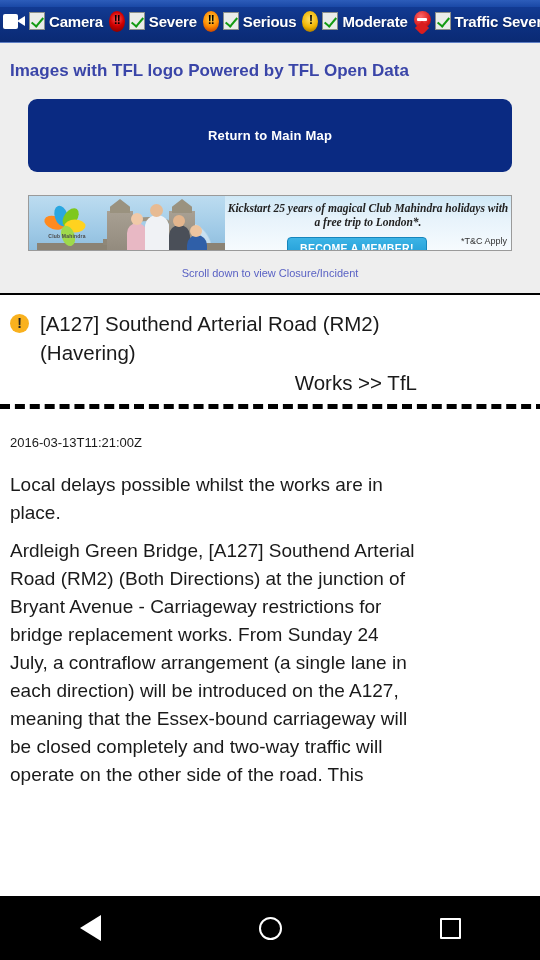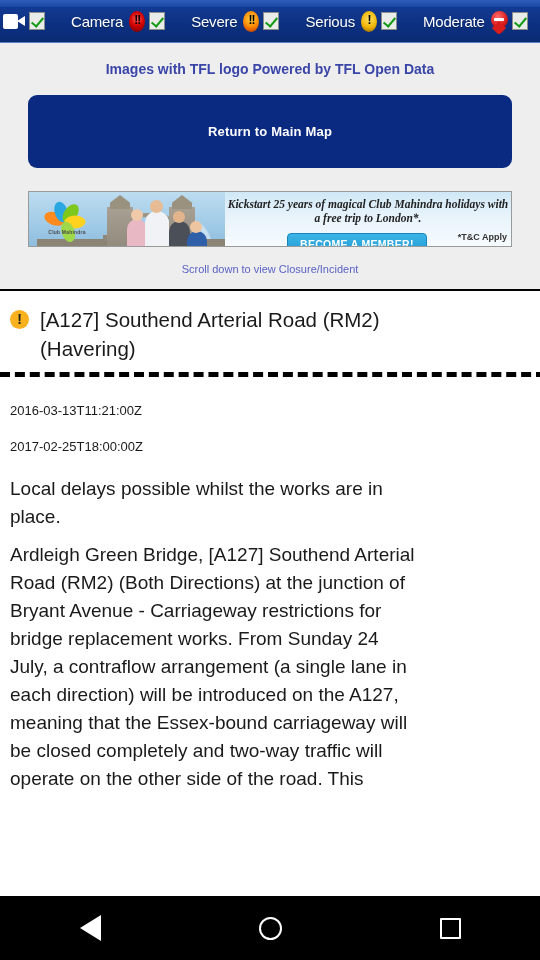--- a/index.html
+++ b/index.html
@@ -29,25 +29,24 @@
   }
   .filter-group {
     display: flex; align-items: center;
     gap: 4px;
     padding: 0 3px;
     position: relative; z-index: 2;
   }
   .filter-group .lbl {
     color: #ffffff;
     font-size: 15px;
-    font-weight: 400;
+    font-weight: 700;
     white-space: nowrap;
     letter-spacing: -0.2px;
     text-shadow: 0 1px 1px rgba(0,0,0,.35);
-    margin-left: 22px;
   }
   .chk {
     width: 16px; height: 18px;
     background: #e9ece9;
     border: 1px solid #8a8f8a;
     position: relative;
     flex: 0 0 auto;
   }
   .chk::after {
     content: "";
@@ -108,24 +107,24 @@
   }
 
   
   .gray-panel {
     background: #eeeeee;
     width: 540px;
     padding-top: 18px;
     border-bottom: 2px solid #000;
   }
   .tfl-note {
-    text-align: center;
+    text-align: left;
     color: #3a45a8;
     font-weight: bold;
-    font-size: 14px;
+    font-size: 17px;
     padding: 0 10px 18px;
   }
   .main-btn {
     display: block;
     width: 484px;
     margin: 0 auto;
     height: 73px;
     background: #0a2a82;
     color: #ffffff;
     border: none;
@@ -228,21 +227,21 @@
     background: linear-gradient(to bottom, #3cb4e6, #1f9ad4);
     color: #fff; font-size: 10.5px; font-weight: bold;
     padding: 4px 12px; border-radius: 4px;
     border: 1px solid #1686bd;
     letter-spacing: .3px;
     white-space: nowrap;
     font-family: Liberation Sans, sans-serif;
   }
   .ad-tc {
     position: absolute; right: 4px; bottom: 4px;
-    font-size: 9px; font-weight: bold; color: #333; margin-top: 21px;
+    font-size: 9px; font-weight: normal; color: #333; margin-top: 21px;
   }
 
   .scroll-note {
     text-align: center;
     color: #5a62c4;
     font-size: 11px;
     padding: 16px 0 14px;
   }
 
   
@@ -403,26 +402,26 @@
 
 </div>
 
 <div class="content">
 
   <div class="inc-head">
     <span class="ic-warn"></span>
     <div class="inc-title">[A127] Southend Arterial Road (RM2) (Havering)</div>
   </div>
 
+  <div class="inc-cat">Works &gt;&gt; TfL</div>
 
   <div class="dashed"></div>
 
   <div class="body-block">
     <div class="body-line">2016-03-13T11:21:00Z</div>
-    <div class="body-line">2017-02-25T18:00:00Z</div>
     <div class="body-para">Local delays possible whilst the works are in place.</div>
     <div class="body-para">Ardleigh Green Bridge, [A127] Southend Arterial Road (RM2) (Both Directions) at the junction of Bryant Avenue - Carriageway restrictions for bridge replacement works. From Sunday 24 July, a contraflow arrangement (a single lane in each direction) will be introduced on the A127, meaning that the Essex-bound carriageway will be closed completely and two-way traffic will operate on the other side of the road. This</div>
   </div>
 
 </div>
 
 <div class="navbar">
   <div class="nav-btn">
     <span class="nav-back"></span>
   </div>

